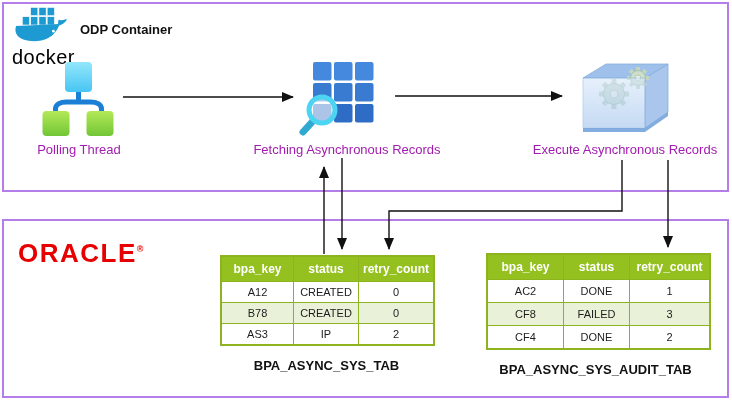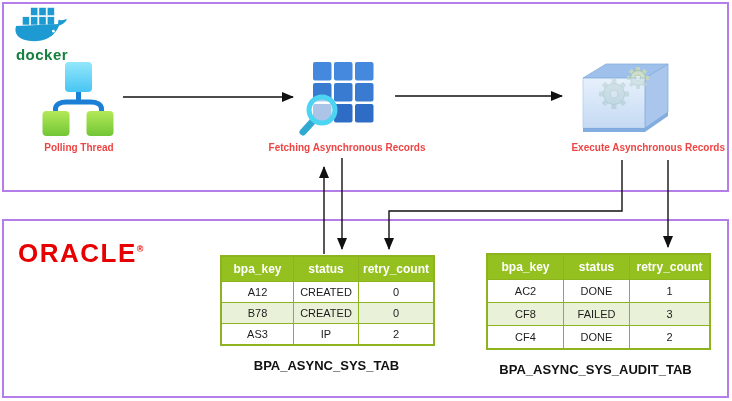--- a/index.html
+++ b/index.html
@@ -5,26 +5,26 @@
   html,body{margin:0;padding:0;background:#fff;}
   .screen{position:relative;width:732px;height:401px;background:#fff;overflow:hidden;
           font-family:"Liberation Sans",sans-serif;}
   .box{position:absolute;border:2px solid #b57de8;background:#fff;box-sizing:border-box;}
   #docker-box{left:2px;top:2px;width:727px;height:190px;}
   #oracle-box{left:2px;top:219px;width:727px;height:179px;}
 
   .abs{position:absolute;}
   #odp-title{left:80px;top:22px;font-size:13px;font-weight:bold;color:#111;}
   #docker-logo{left:12px;top:6px;width:60px;text-align:center;}
-  #docker-word{font-size:15px;font-weight:bold;color:#15803d;letter-spacing:.5px;margin-top:-2px;}
-
-  .node-label{position:absolute;top:142px;font-size:10px;color:#ef4444;text-align:center;white-space:nowrap;font-weight:bold;}
+  #docker-word{font-size:20px;font-weight:normal;color:#000000;letter-spacing:.5px;margin-top:-2px;}
+
+  .node-label{position:absolute;top:142px;font-size:13px;color:#a21caf;text-align:center;white-space:nowrap;}
   #lbl-polling{left:9px;width:140px;}
   #lbl-fetching{left:247px;width:200px;}
-  #lbl-execute{left:525px;width:200px;text-align:right;}
+  #lbl-execute{left:525px;width:200px;}
 
   #arrow-layer{position:absolute;left:0;top:0;width:732px;height:401px;pointer-events:none;z-index:6;}
 
   #oracle-logo{left:18px;top:238px;font-size:26px;font-weight:bold;color:#e60000;letter-spacing:1.5px;}
   #oracle-logo sup{font-size:9px;vertical-align:super;letter-spacing:0;}
 
   .tblwrap{position:absolute;}
   #tblwrap-a{left:220px;top:255px;width:213px;}
   #tblwrap-b{left:486px;top:253px;width:219px;}
   table{border-collapse:collapse;border:2px solid #8db31e;table-layout:fixed;background:#fff;}
@@ -61,20 +61,21 @@
           <rect x="24" y="10" width="7" height="8"></rect>
           <rect x="32" y="10" width="7" height="8"></rect>
       </g>
       <path fill="#1d9ad2" d="M2 19 c-2 6 1 11 7 13 c10 3 22 2 29 -5 c3 -3 5 -7 6 -10 z"></path>
       <path fill="#1d9ad2" d="M42 19 c4 -1 8 -3 9 -7 c-2 1 -5 2 -8 1 l-1 6 z"></path>
       <circle cx="38" cy="24" r="1.3" fill="#ffffff"></circle>
     </svg>
     <div id="docker-word">docker</div>
   </div>
 
+  <div class="abs" id="odp-title">ODP Container</div>
 
   <svg class="abs" style="left:42px;top:61px;" width="72" height="76" viewBox="0 0 72 76">
     <defs>
       <linearGradient id="cyanG" x1="0" y1="0" x2="0" y2="1">
         <stop offset="0" stop-color="#93e7fb"></stop>
           <stop offset="1" stop-color="#47c5f3"></stop>
       </linearGradient>
       <linearGradient id="greenG" x1="0" y1="0" x2="0" y2="1">
         <stop offset="0" stop-color="#b3e958"></stop>
           <stop offset="1" stop-color="#72c636"></stop>

